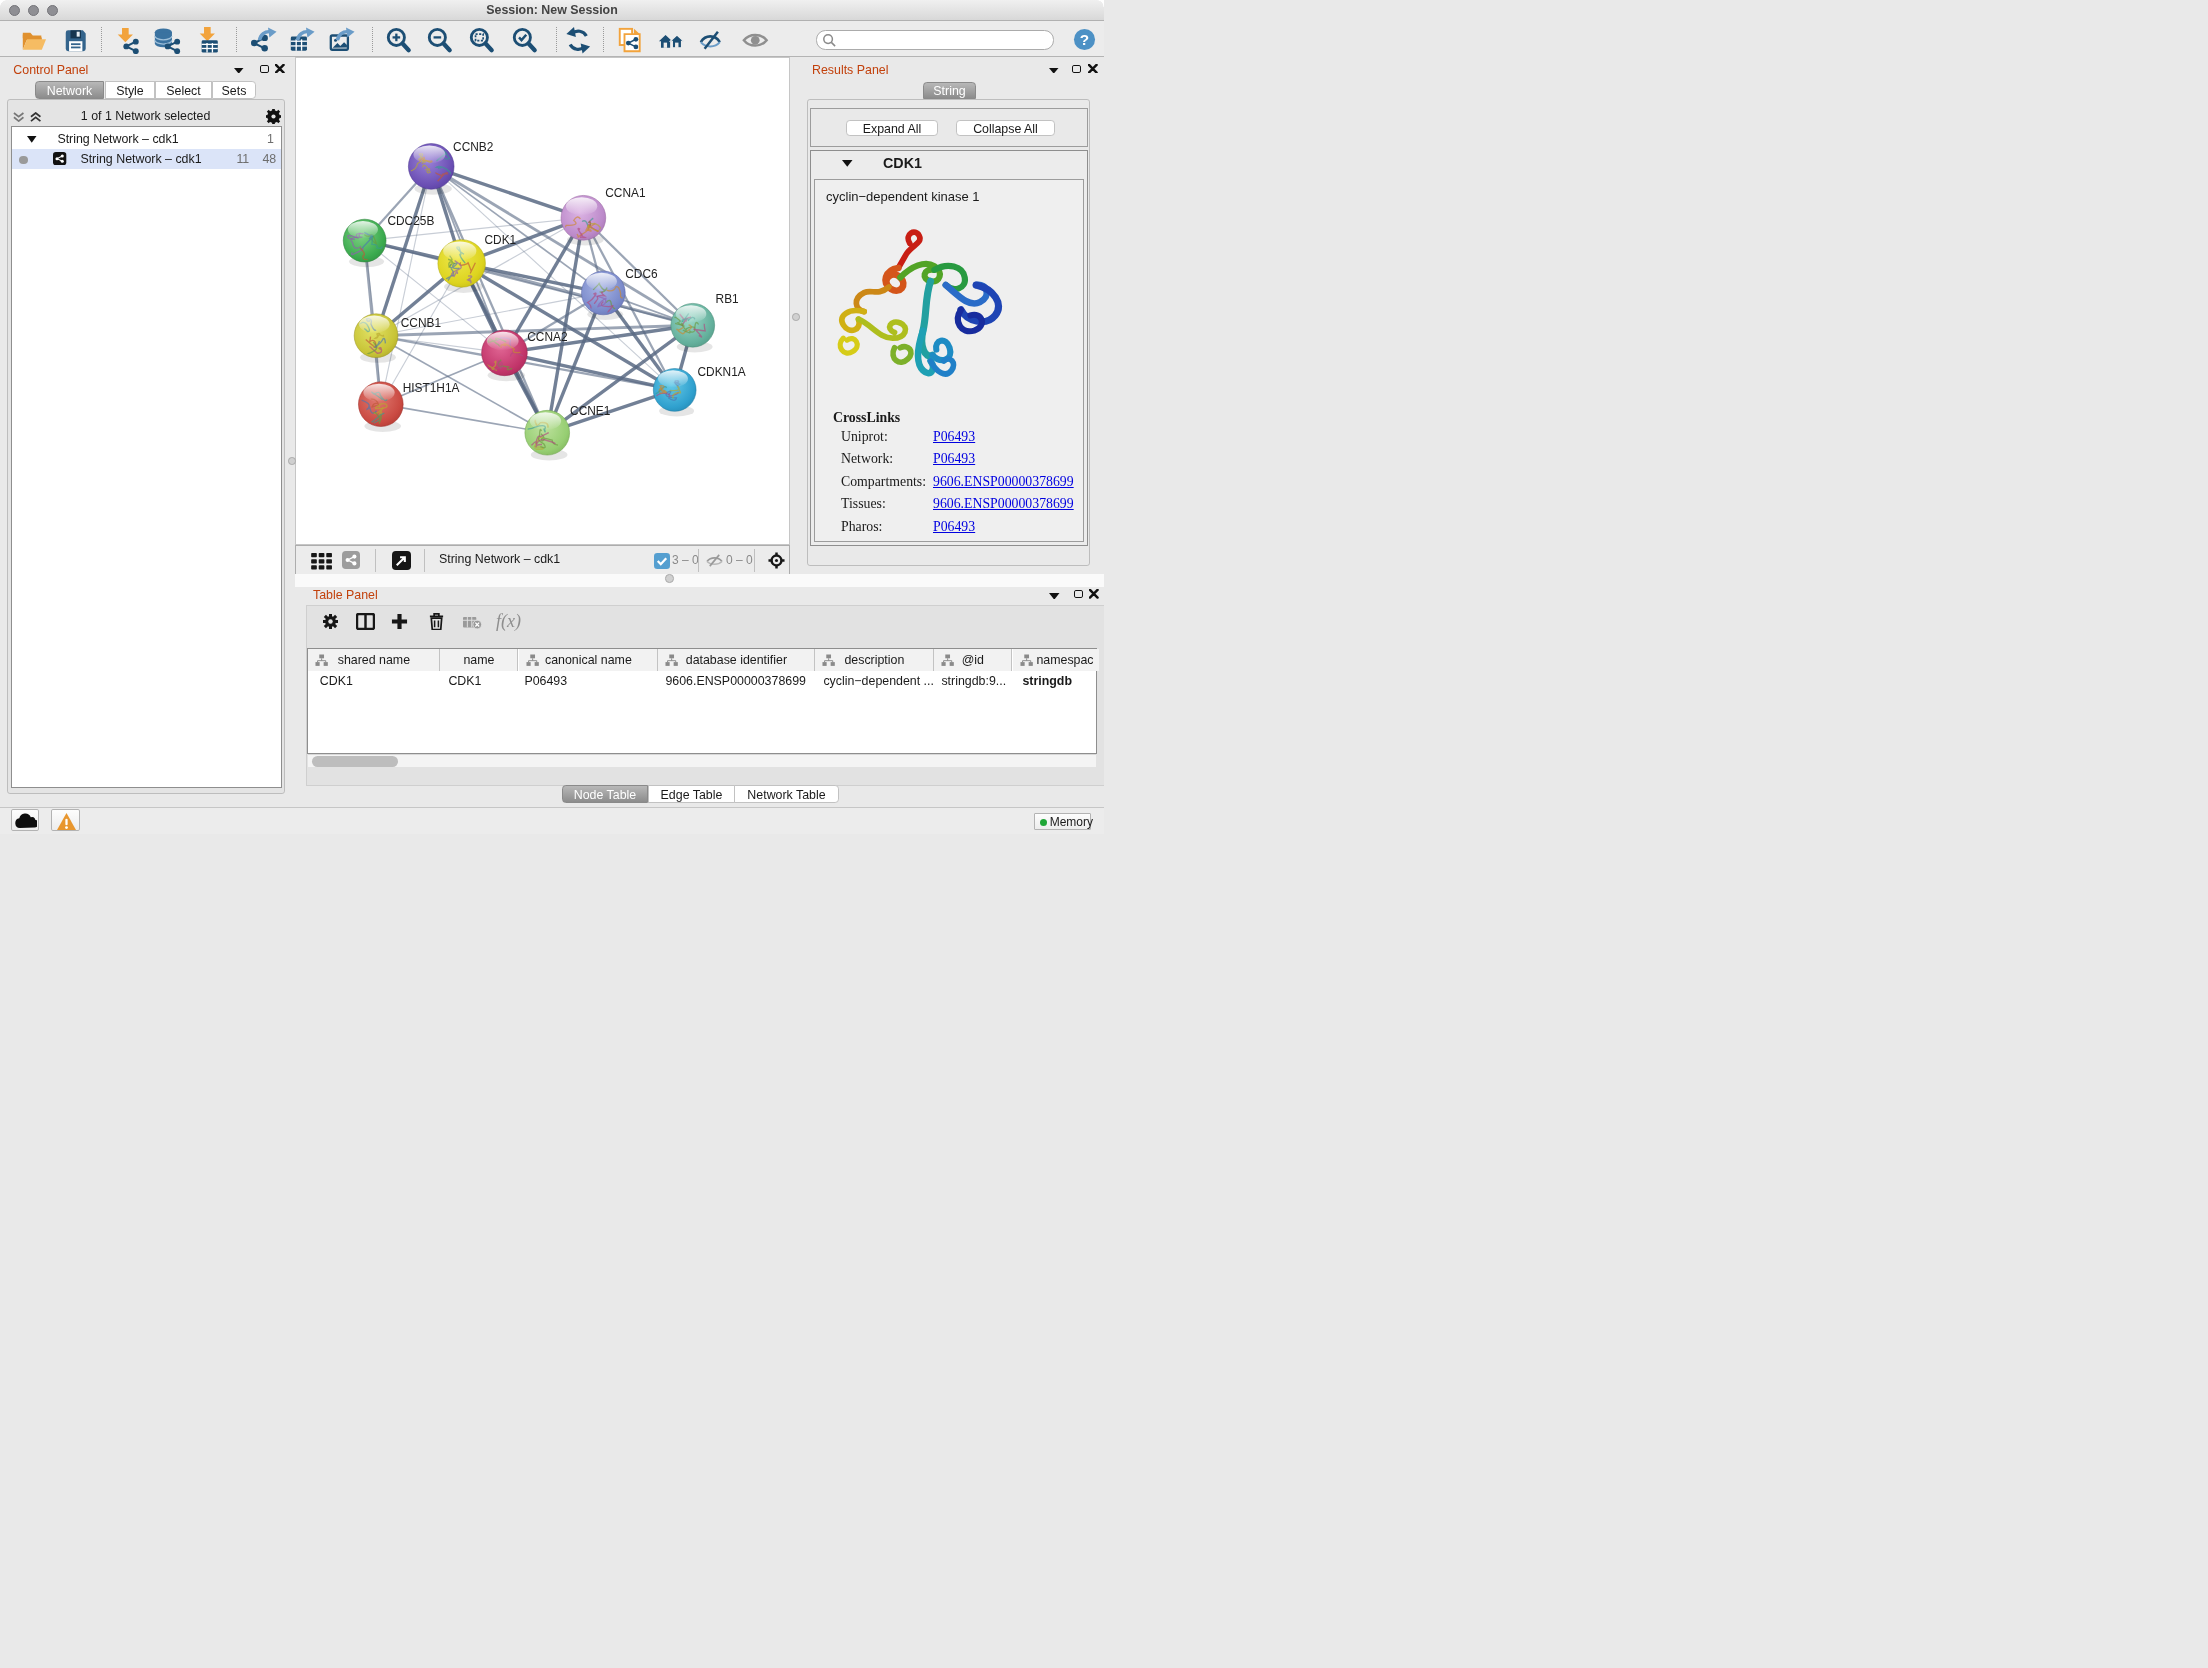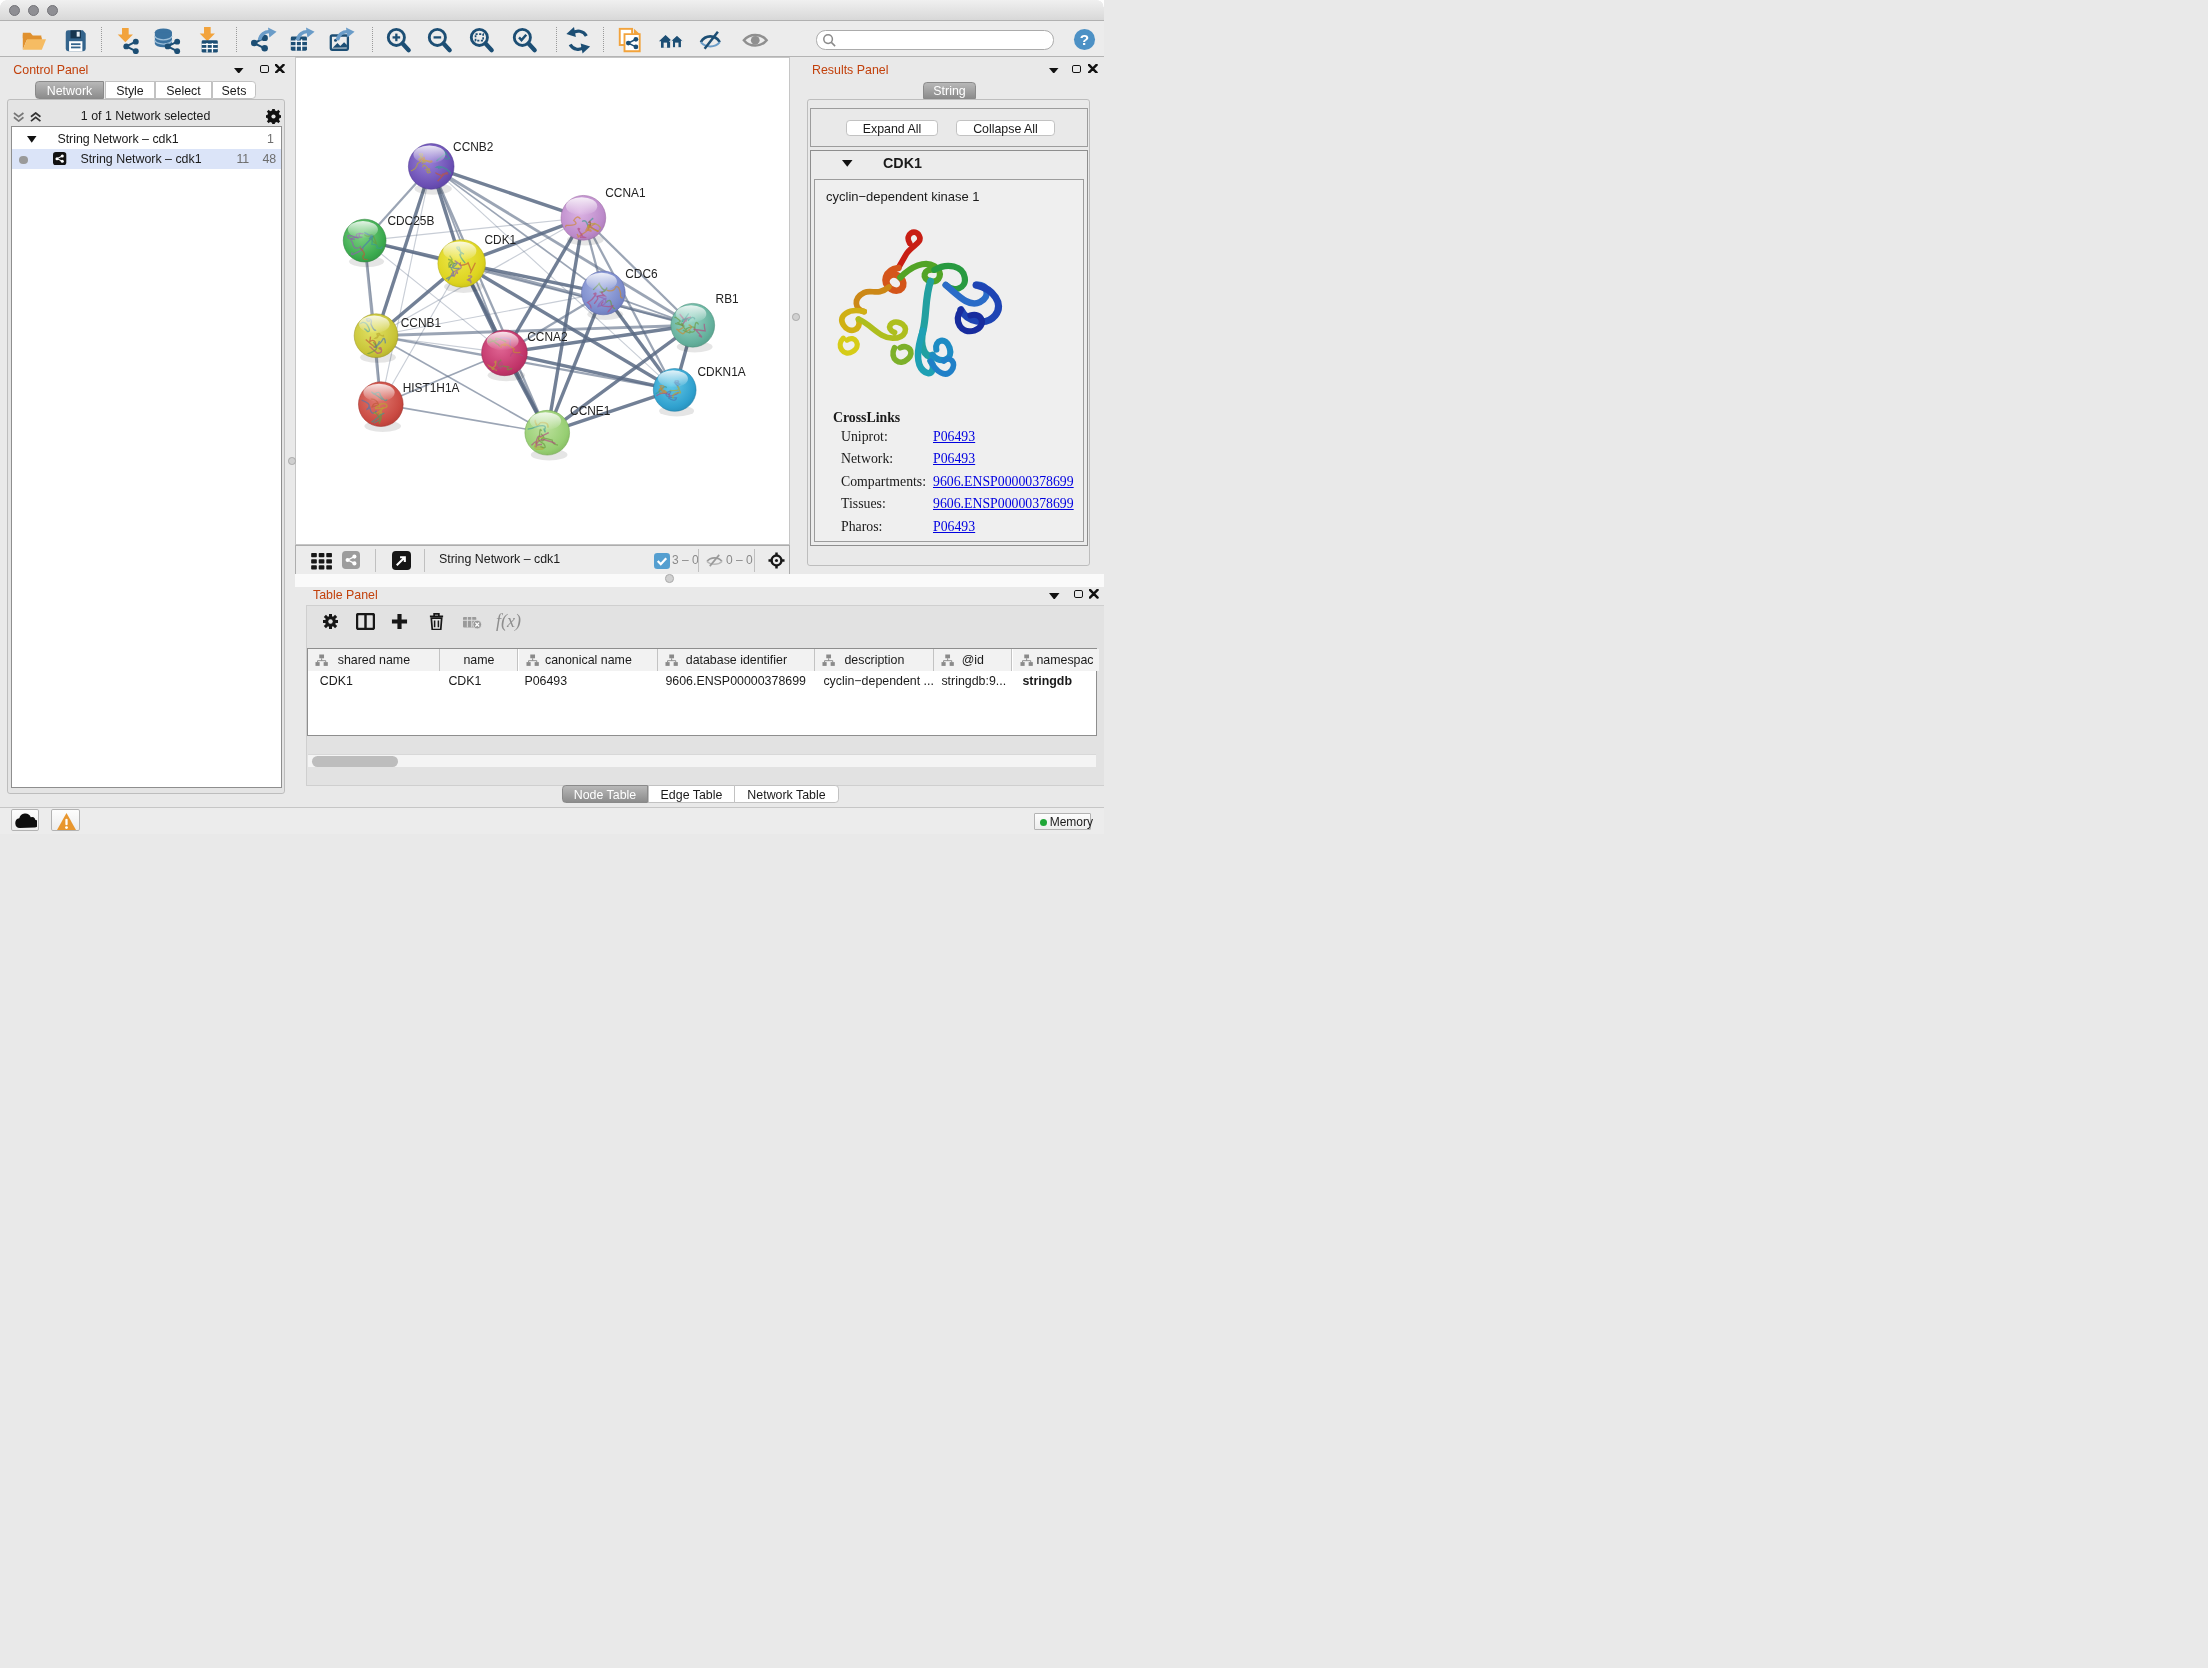--- a/index.html
+++ b/index.html
@@ -40,21 +40,21 @@
   background:#fff; border:1px solid #c6c6c6; }
 #netstatus { position:absolute; left:295px; top:545px; width:495px; height:29.5px;
   background:#ececec; border:1px solid #adadad; }
 #midstrip { position:absolute; left:295px; top:574px; width:809px; height:13.3px; background:#fafafa; }
 
 #rpanel { position:absolute; left:790px; top:57px; width:314px; height:517px; background:#e9e9e9; }
 
 #tpanel { position:absolute; left:295px; top:588px; width:809px; height:217px; background:#e9e9e9; }
 #ttoolbar { position:absolute; left:10.5px; top:17px; width:801px; height:181px;
   background:#e2e2e2; border:1px solid #cfcfcf; }
-#ttable { position:absolute; left:12.4px; top:60px; width:790px; height:88px;
+#ttable { position:absolute; left:12.4px; top:60px; width:790px; height:106px;
   background:#fff; border:1px solid #8e8e8e; }
 .th { position:absolute; top:0; height:22px; border-right:1px solid #c3c3c3;
   background:#f2f2f2; font-size:12.4px; line-height:22px; text-align:center; }
 .td { position:absolute; top:22px; height:20px; font-size:12.4px; line-height:20px; }
 .ttab { position:absolute; top:197px; height:18px; line-height:18px; text-align:center;
   background:#fff; border:1px solid #c2c2c2; font-size:12.4px; }
 .ttab.tsel { background:linear-gradient(#b8b8b8,#8c8c8c); color:#fff; border-color:#8a8a8a; }
 
 #statusbar { position:absolute; left:0; top:807px; width:1104px; height:27px;
   background:#ececec; border-top:1px solid #c6c6c6; }
@@ -67,20 +67,21 @@
 </style>
 </head>
 <body>
 
 <div style="position:absolute;left:0;top:0;width:6.7px;height:6.7px;z-index:99;background:radial-gradient(circle at 6.7px 6.7px, rgba(0,0,0,0) 6.2px, #fff 6.7px);"></div>
 <div style="position:absolute;right:0;top:0;width:6.7px;height:6.7px;z-index:99;background:radial-gradient(circle at 0px 6.7px, rgba(0,0,0,0) 6.2px, #fff 6.7px);"></div>
 <div id="titlebar">
   <div class="tl" style="left:8.6px;"></div>
   <div class="tl" style="left:27.6px;"></div>
   <div class="tl" style="left:47px;"></div>
+  <div id="titletext">Session: New Session</div>
 </div>
 
 <div id="toolbar">
   <div class="tbsep" style="left:101px;"></div>
   <div class="tbsep" style="left:236px;"></div>
   <div class="tbsep" style="left:372px;"></div>
   <div class="tbsep" style="left:556px;"></div>
   <div class="tbsep" style="left:603px;"></div>
   <div id="searchbox"></div>
   <svg class="tbi" style="left:19px;top:4.8px" width="28.5" height="28.5" viewBox="0 0 30 30">

